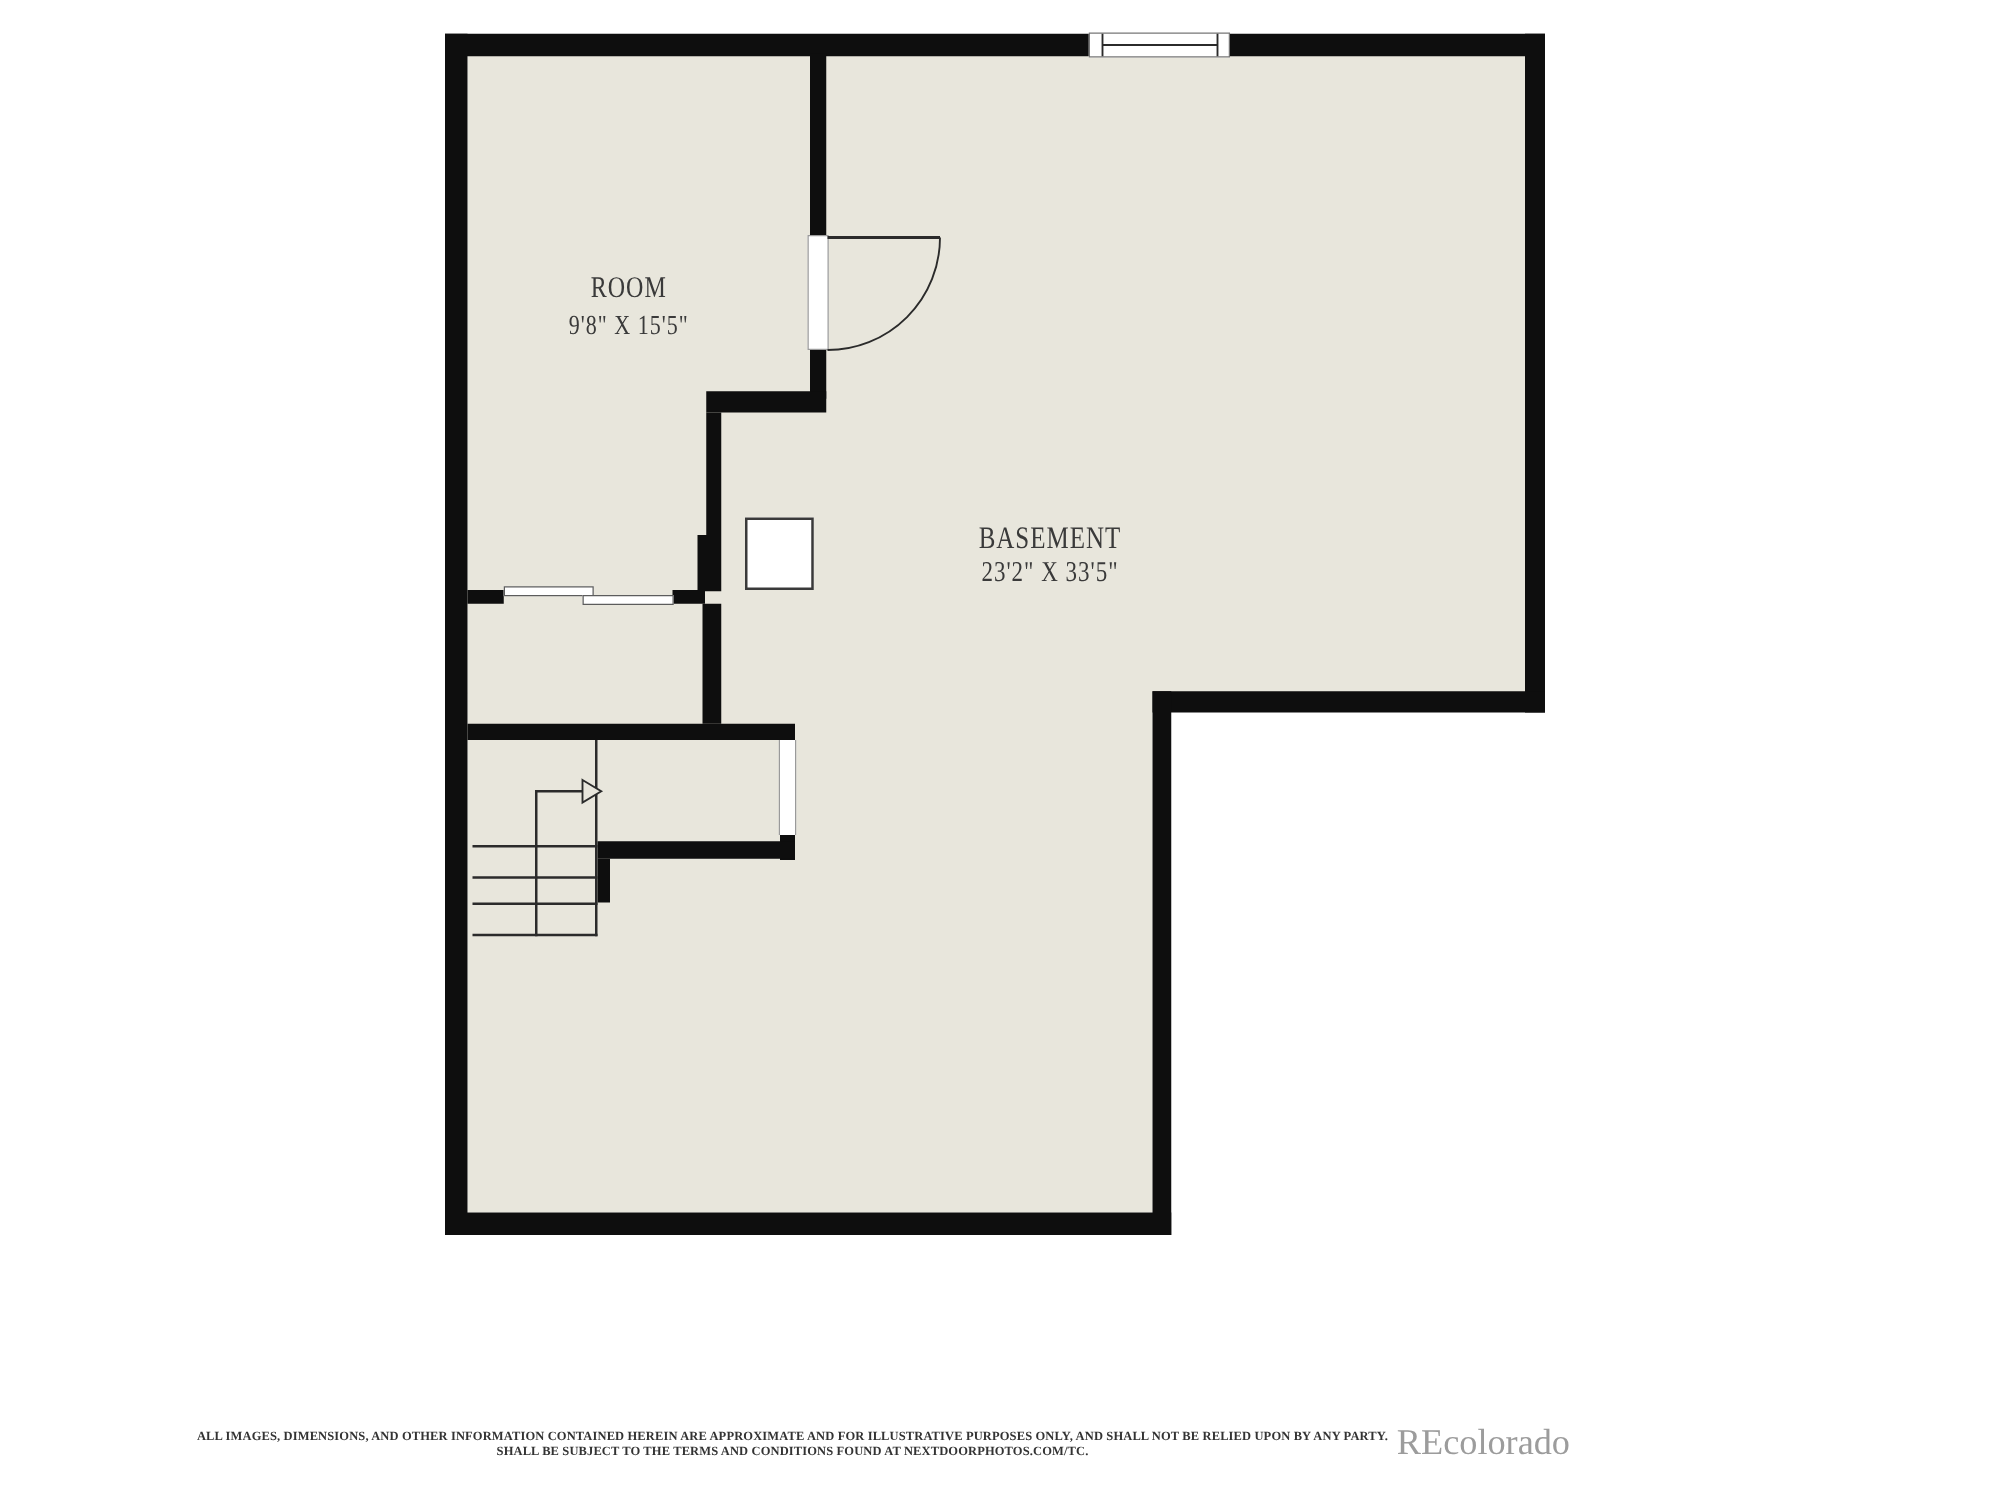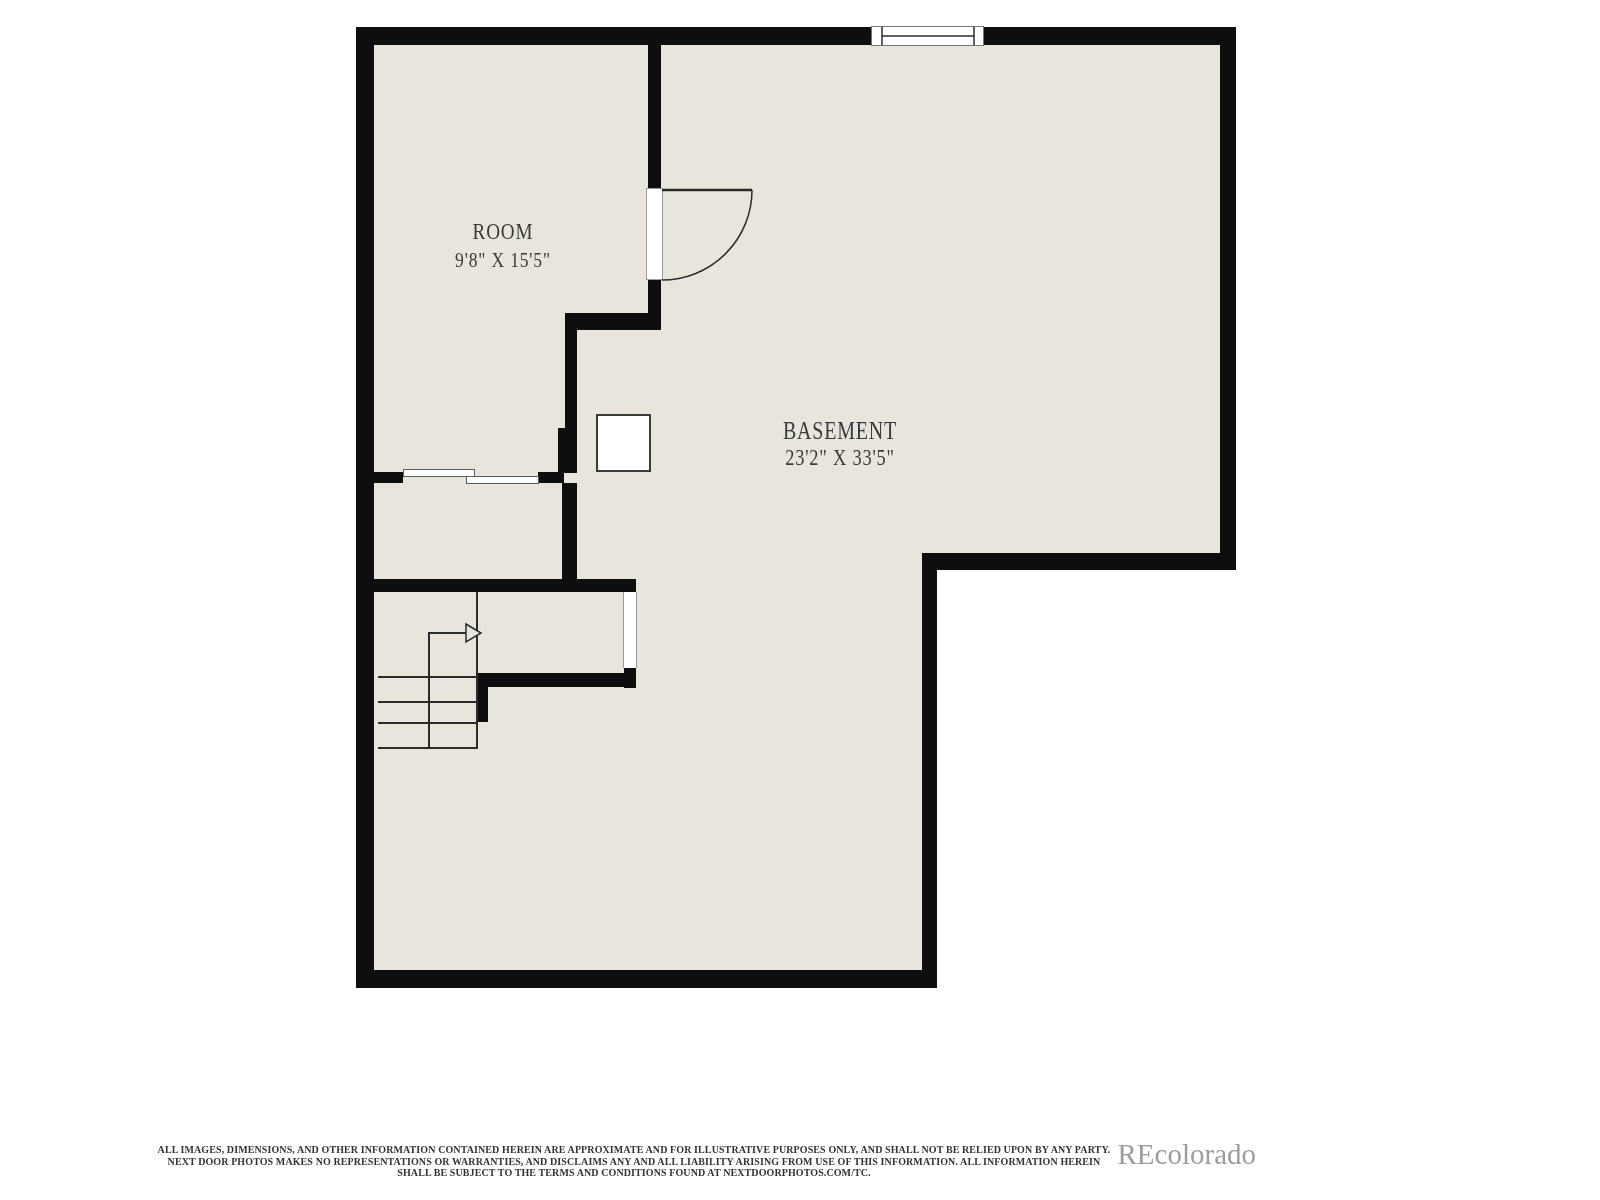--- a/index.html
+++ b/index.html
@@ -119,19 +119,18 @@
     <polygon points="466,624 481,633 466,642" fill="#e8e6dc" stroke="#2b2b2b" stroke-width="1.5"></polygon>
   </svg>
 
   <div class="lbl name1">ROOM</div>
   <div class="lbl dim1">9'8" X 15'5"</div>
   <div class="lbl name2">BASEMENT</div>
   <div class="lbl dim2">23'2" X 33'5"</div>
 
   <div class="disclaimer">
     <div>ALL IMAGES, DIMENSIONS, AND OTHER INFORMATION CONTAINED HEREIN ARE APPROXIMATE AND FOR ILLUSTRATIVE PURPOSES ONLY, AND SHALL NOT BE RELIED UPON BY ANY PARTY.</div>
-    <div>NEXT DOOR PHOTOS MAKES NO REPRESENTATIONS OR WARRANTIES, AND DISCLAIMS ANY AND ALL LIABILITY ARISING FROM USE OF THIS INFORMATION. ALL INFORMATION HEREIN</div>
     <div>SHALL BE SUBJECT TO THE TERMS AND CONDITIONS FOUND AT NEXTDOORPHOTOS.COM/TC.</div>
   </div>
 
   <div class="watermark">REcolorado</div>
 
 </div>
 
 </body></html>

